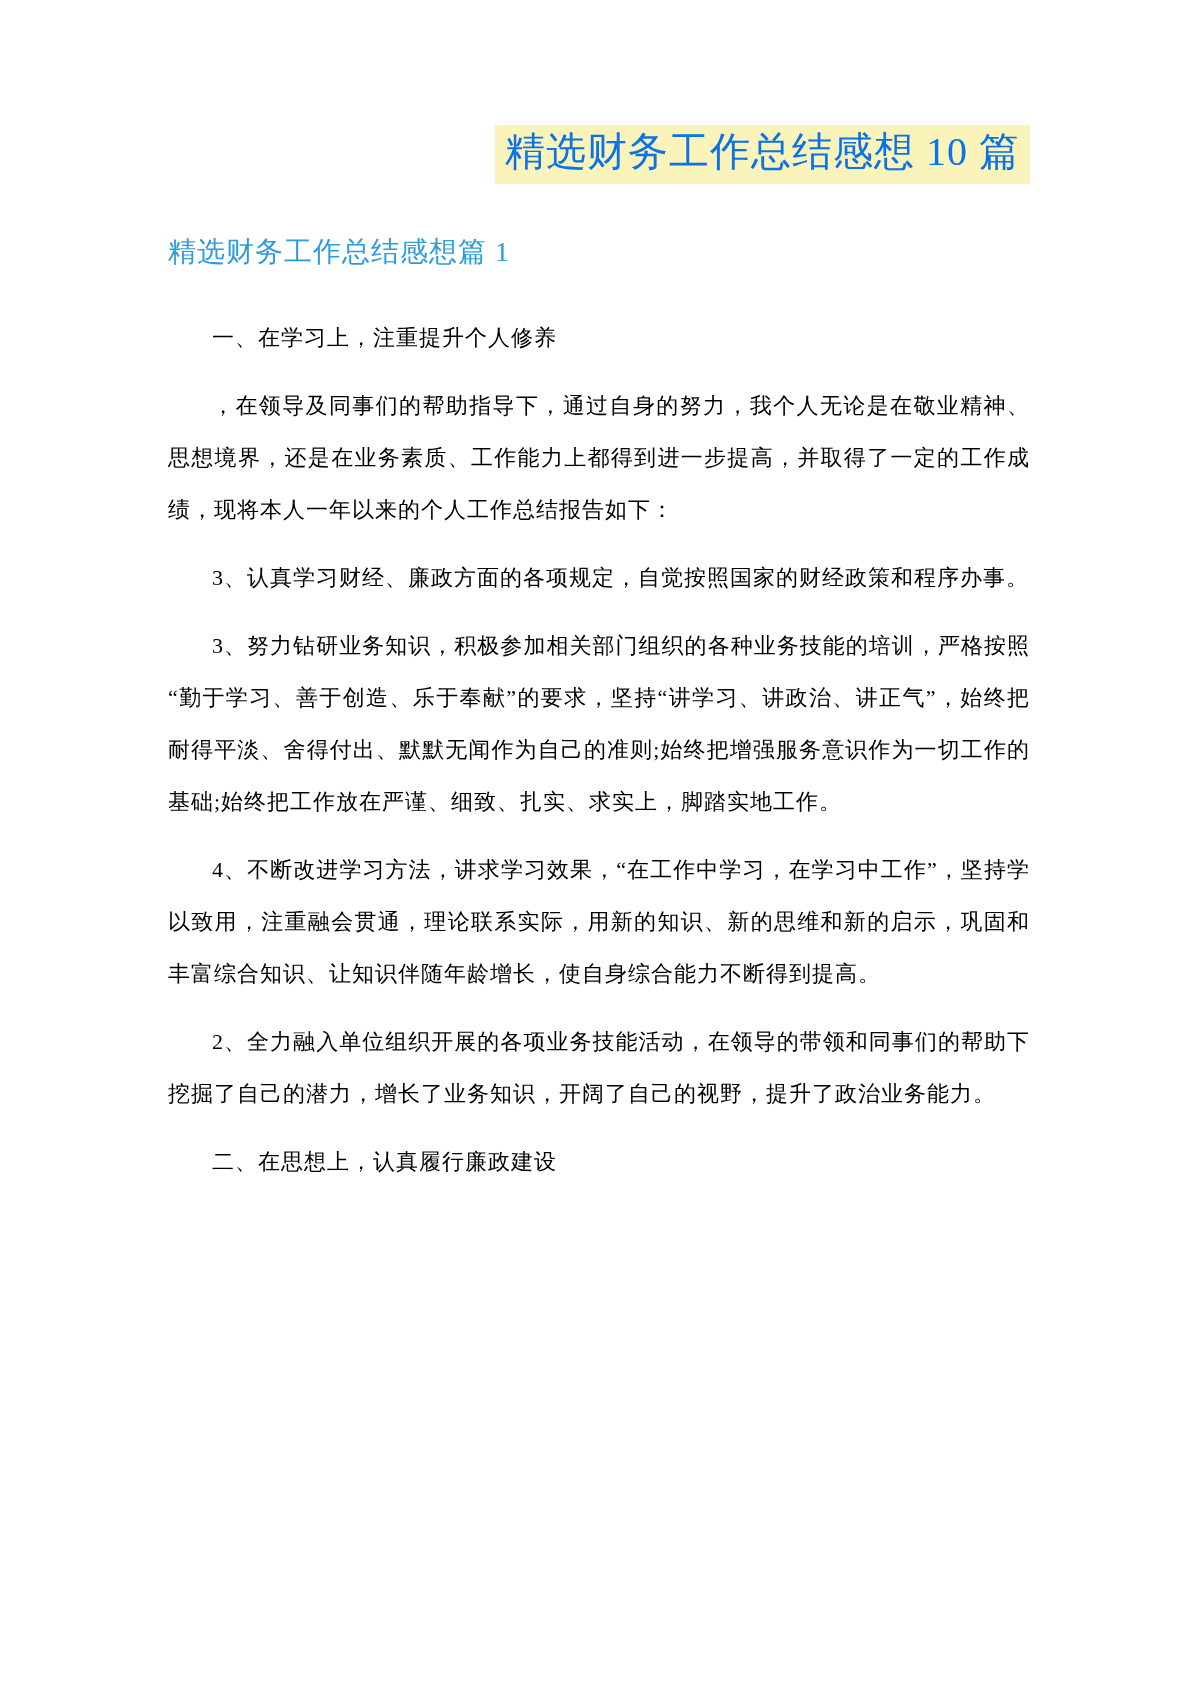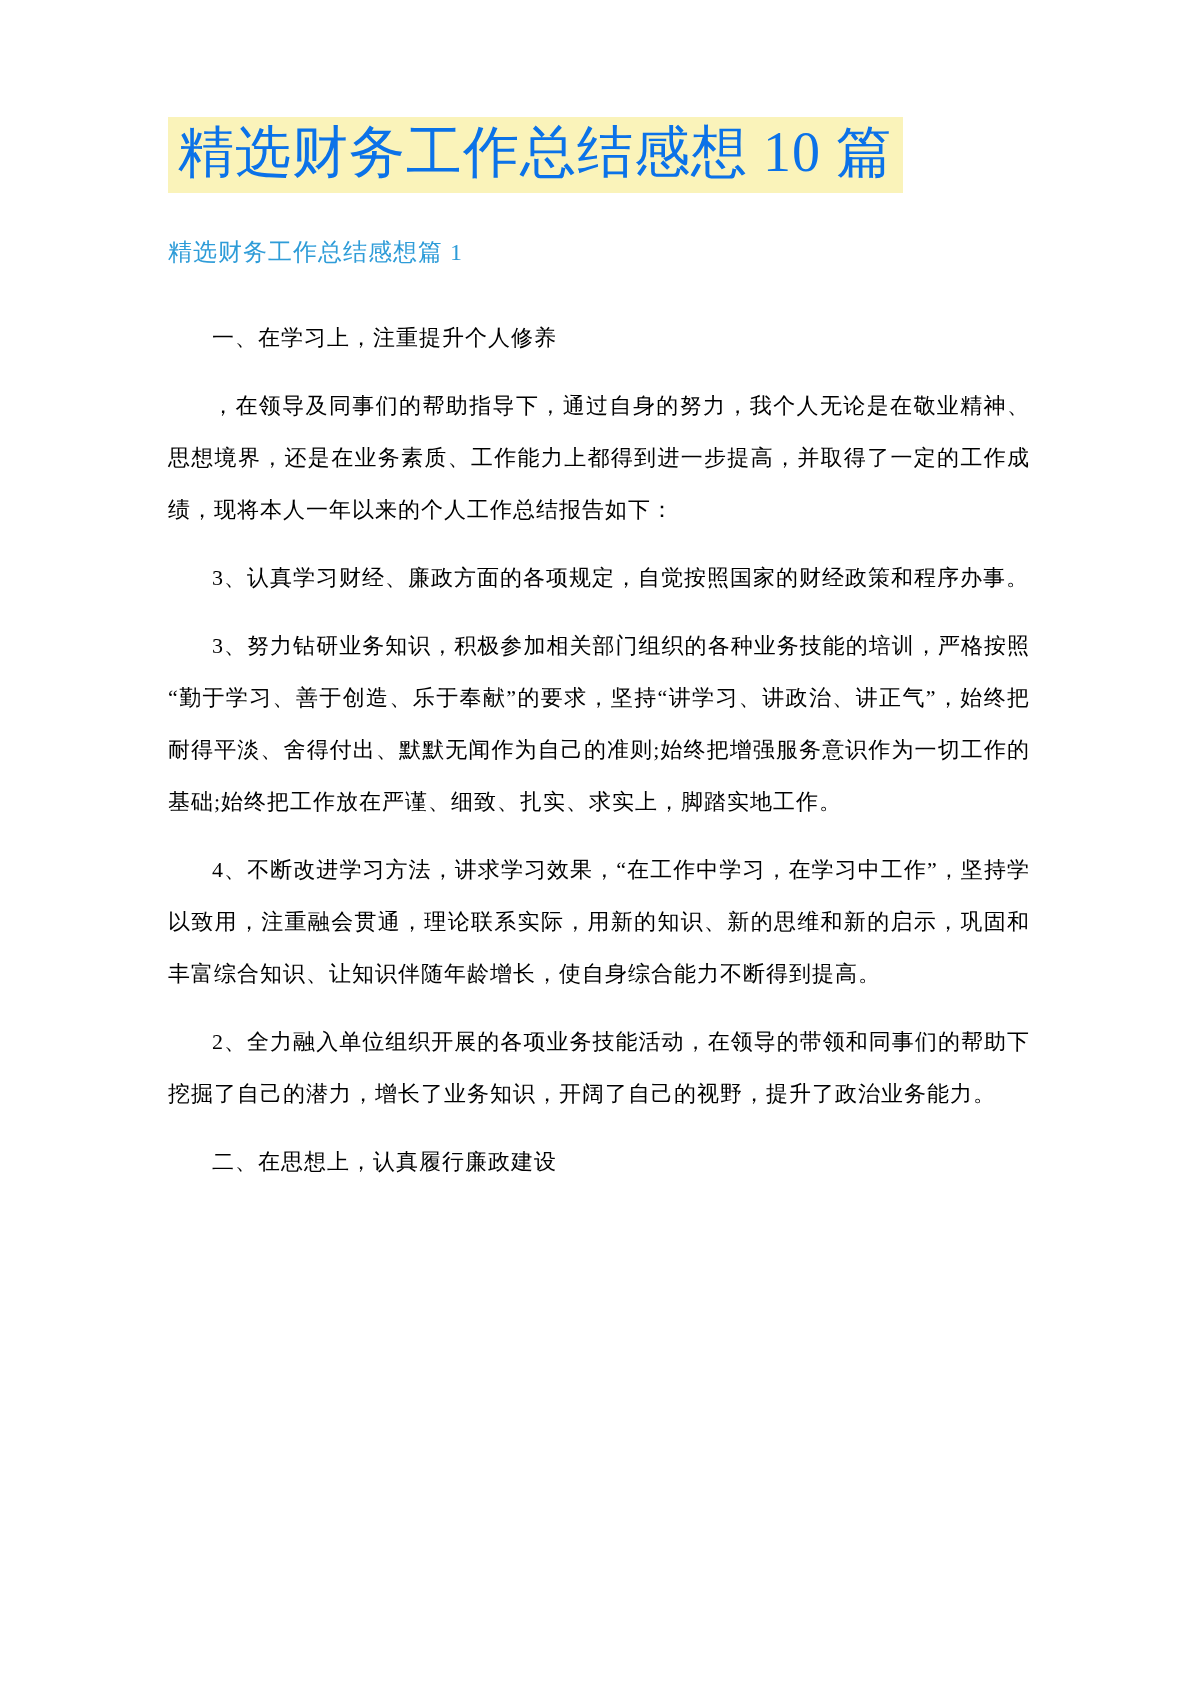--- a/index.html
+++ b/index.html
@@ -15,34 +15,34 @@
     overflow: hidden;
   }
   .page {
     box-sizing: border-box;
     width: 1191px;
     height: 1684px;
     padding: 118px 161px 60px 168px;
     background: #ffffff;
   }
   .doc-title {
-    text-align: left;
-    font-size: 56px;
+    text-align: right;
+    font-size: 40px;
     font-weight: normal;
     line-height: 68px;
     margin: 0 0 50px 0;
     letter-spacing: 1px;
   }
   .doc-title .highlight {
     background: #faf3ba;
     color: #0b72e8;
     padding: 4px 10px 10px 10px;
   }
   .doc-subtitle {
-    font-size: 24px;
+    font-size: 28px;
     font-weight: normal;
     color: #2e9cd8;
     line-height: 32px;
     margin: 0 0 44px 0;
     letter-spacing: 1px;
   }
   .doc-body p {
     font-size: 22px;
     line-height: 52px;
     text-align: justify;

